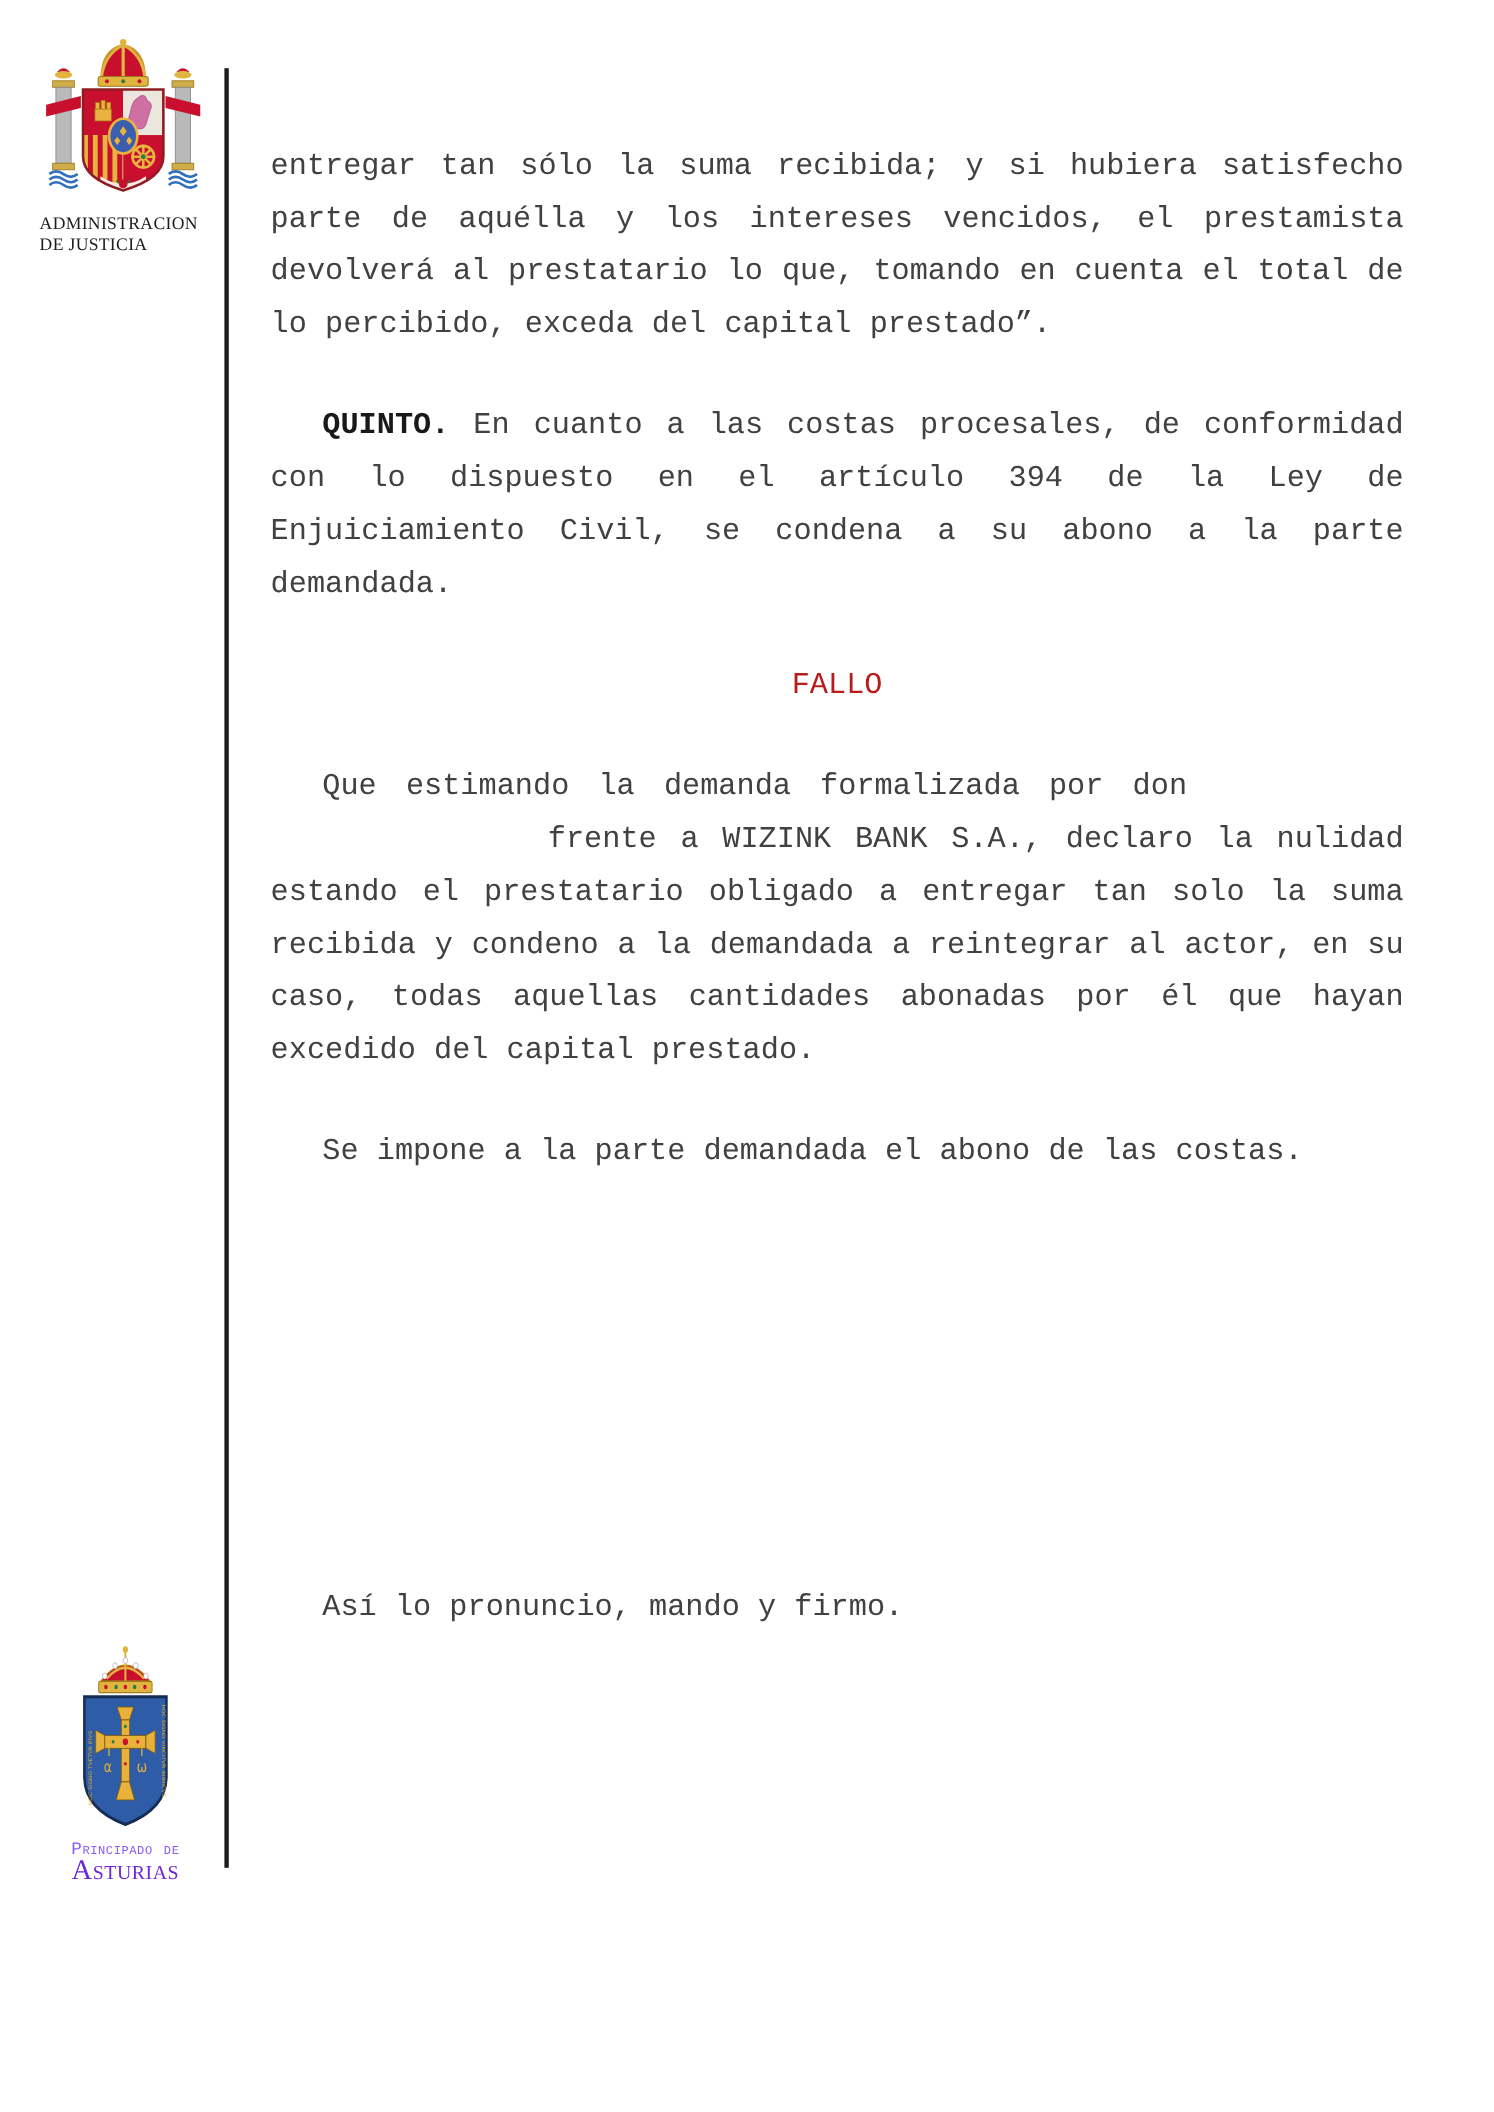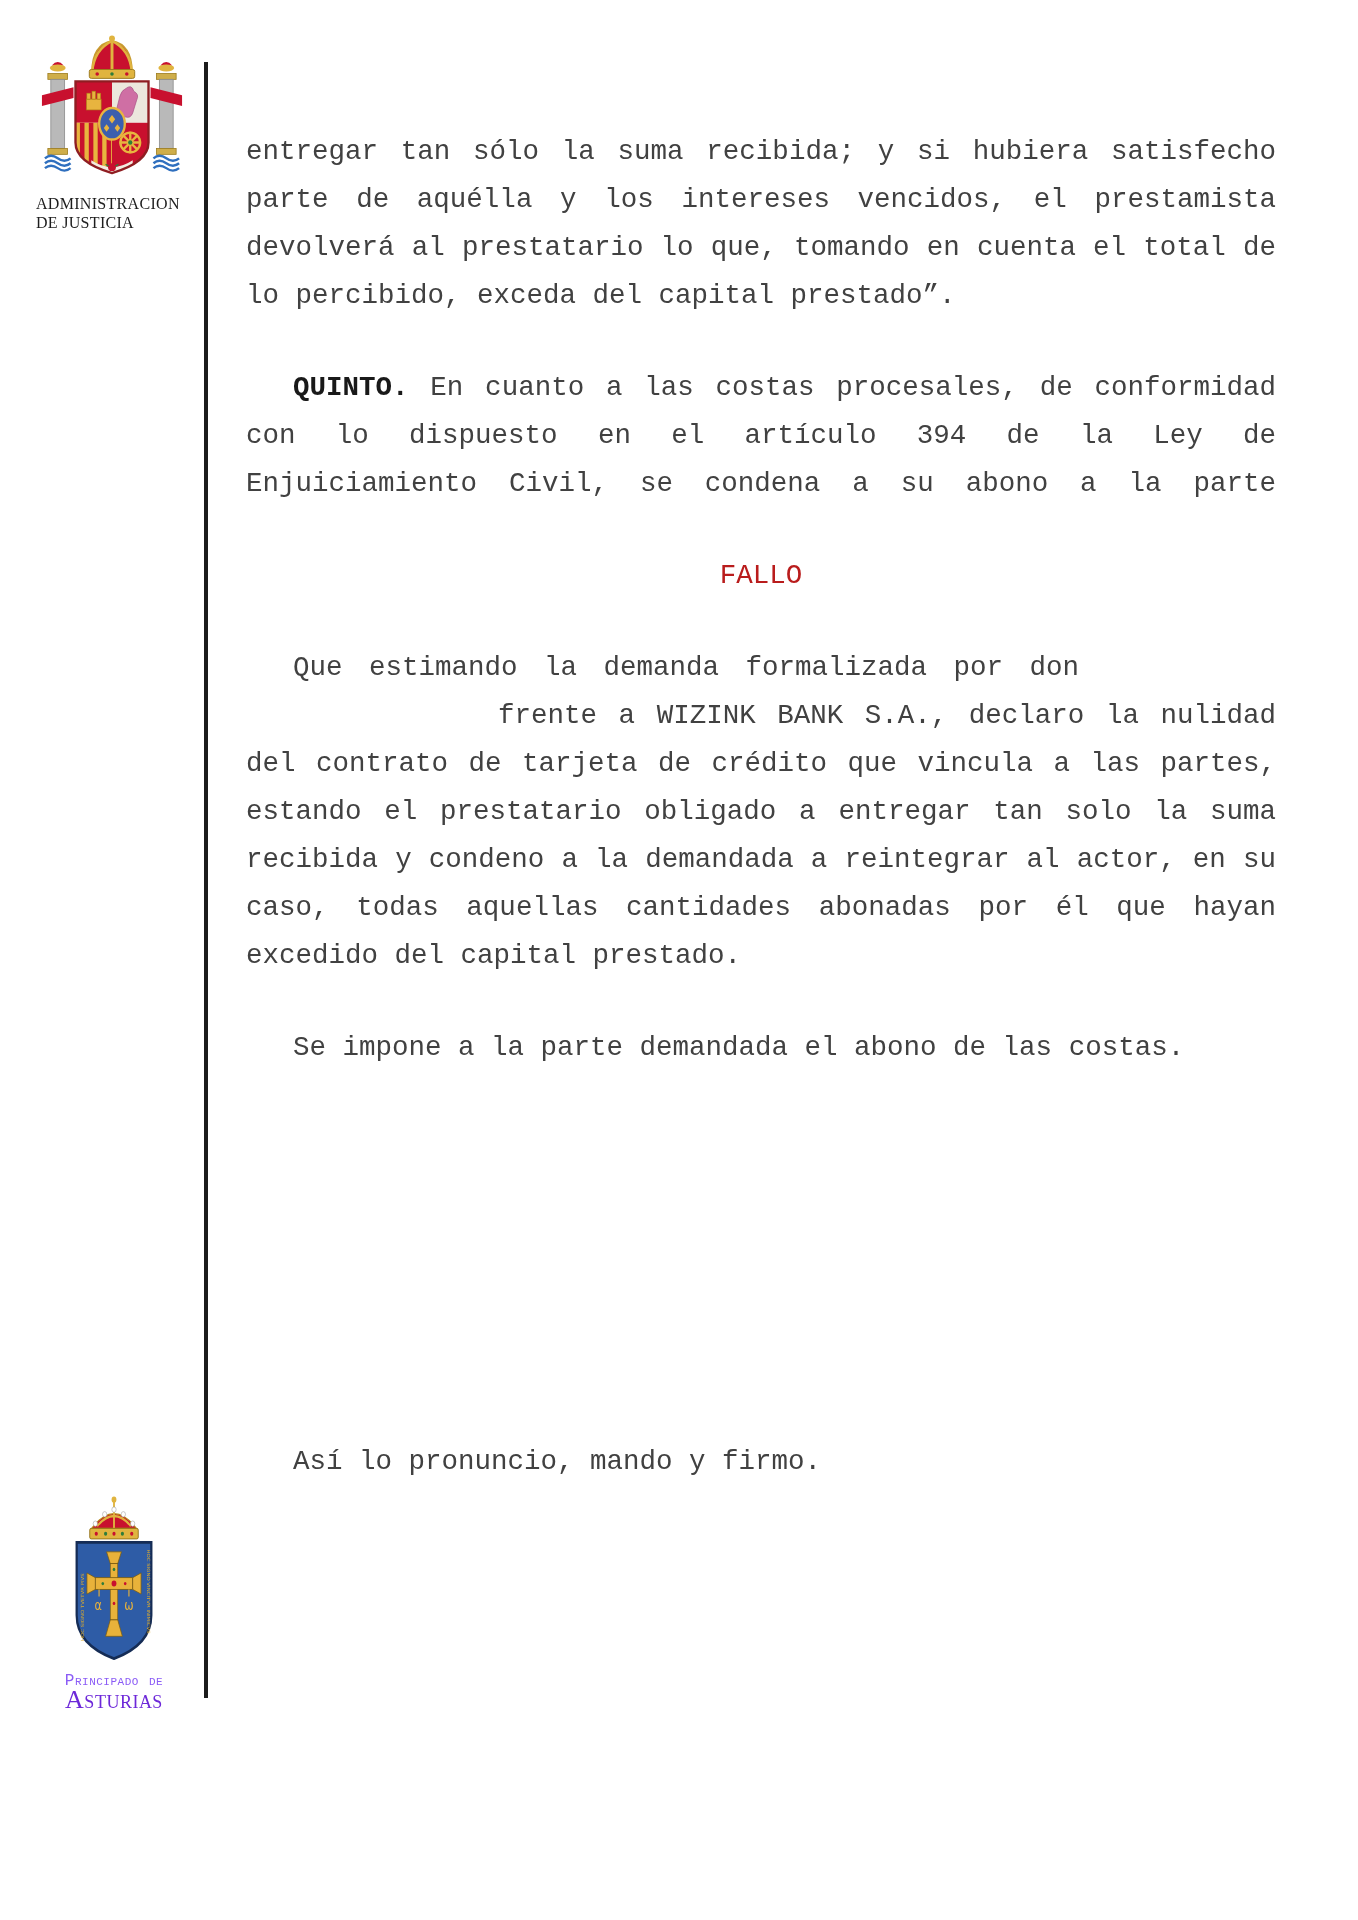--- a/index.html
+++ b/index.html
@@ -129,28 +129,28 @@
       <div class="block">
         <div class="line just">entregar tan sólo la suma recibida; y si hubiera satisfecho</div>
         <div class="line just">parte de aquélla y los intereses vencidos, el prestamista</div>
         <div class="line just">devolverá al prestatario lo que, tomando en cuenta el total de</div>
         <div class="line">lo percibido, exceda del capital prestado”.</div>
       </div>
       <div class="block">
         <div class="line just" style="padding-left: 47px;"><b>QUINTO.</b> En cuanto a las costas procesales, de conformidad</div>
         <div class="line just">con lo dispuesto en el artículo 394 de la Ley de</div>
         <div class="line just">Enjuiciamiento Civil, se condena a su abono a la parte</div>
+        <div class="line">demandada.</div>
       </div>
       <div class="block">
         <div class="line heading">FALLO</div>
       </div>
       <div class="block">
         <div class="line" style="padding-left: 47px; word-spacing: 10px;">Que estimando la demanda formalizada por don</div>
         <div class="line just" style="padding-left: 252px;">frente a WIZINK BANK S.A., declaro la nulidad</div>
-        <div class="line just">del contrato de tarjeta de crédito que vincula a las partes,</div>
         <div class="line just">estando el prestatario obligado a entregar tan solo la suma</div>
         <div class="line just">recibida y condeno a la demandada a reintegrar al actor, en su</div>
         <div class="line just">caso, todas aquellas cantidades abonadas por él que hayan</div>
         <div class="line">excedido del capital prestado.</div>
       </div>
       <div class="block">
         <div class="line" style="padding-left: 47px;">Se impone a la parte demandada el abono de las costas.</div>
       </div>
       <div class="block" style="margin-top: 366px;">
         <div class="line" style="padding-left: 47px;">Así lo pronuncio, mando y firmo.</div>

